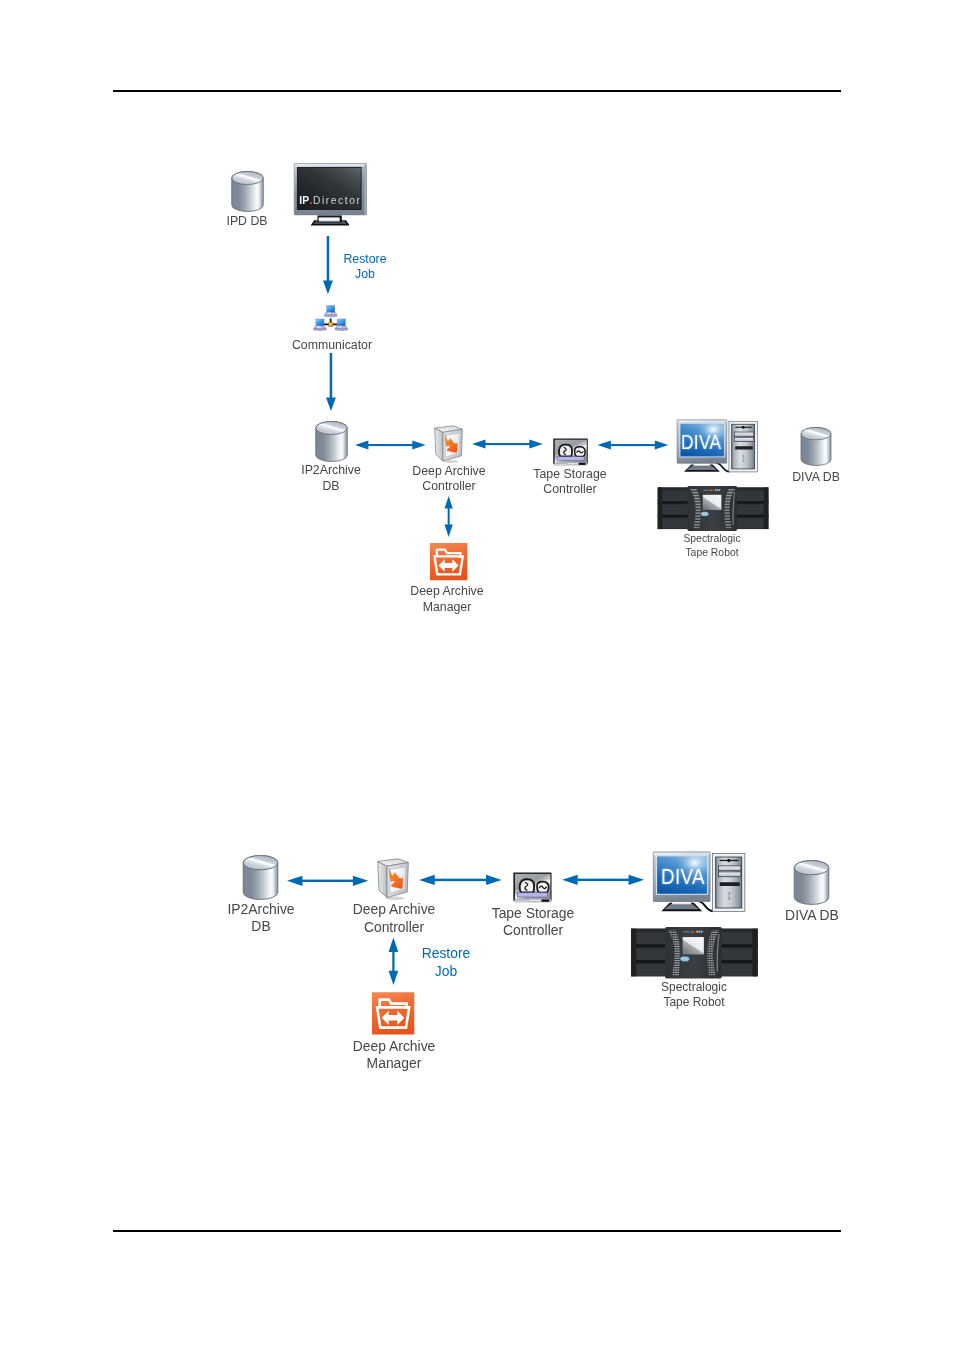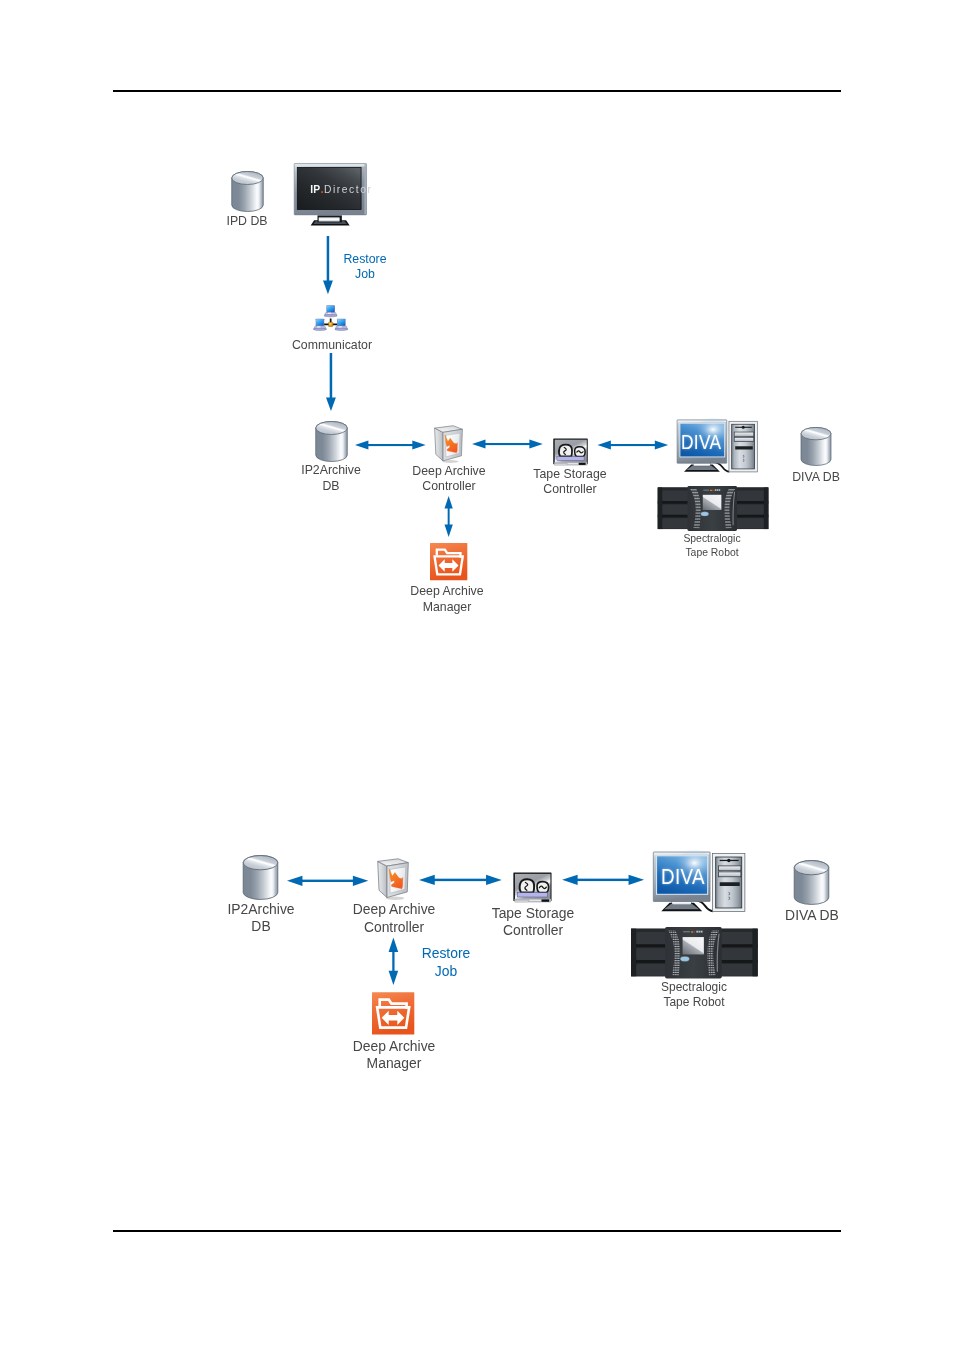--- a/index.html
+++ b/index.html
@@ -420,21 +420,21 @@
   <div class="diagram" id="diagram1">
 
     <svg class="ic" style="left:231px;top:171px;width:33px;height:41px" viewBox="0 0 66 82">
       <use href="#cylinder"></use>
     </svg>
     <div class="node-label" style="left:197px;top:213px;width:100px">IPD DB</div>
 
     <svg class="ic" style="left:292.7px;top:162.5px;width:74.7px;height:63.8px" viewBox="0 0 154 134">
       <use href="#monitor"></use>
     </svg>
-    <div class="screen-text ipd-text" style="left:299.3px;top:183px;margin-left:11px;"><span class="ipd-a">IP</span><span class="ipd-dot">.</span><span class="ipd-b">Director</span></div>
+    <div class="screen-text ipd-text" style="left:299.3px;top:194px;"><span class="ipd-a">IP</span><span class="ipd-dot">.</span><span class="ipd-b">Director</span></div>
 
     <svg class="ic" style="left:313px;top:302px;width:36px;height:36px" viewBox="0 0 74 72">
       <use href="#network"></use>
     </svg>
     <div class="node-label" style="left:281.6px;top:337px;width:100px">Communicator</div>
 
     <svg class="ic" style="left:315px;top:421px;width:33px;height:41px" viewBox="0 0 66 82">
       <use href="#cylinder"></use>
     </svg>
     <div class="node-label" style="left:281px;top:462px;width:100px">IP2Archive

